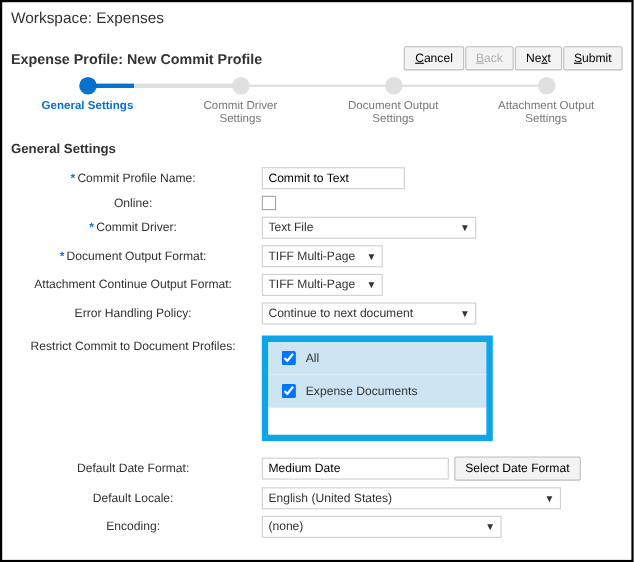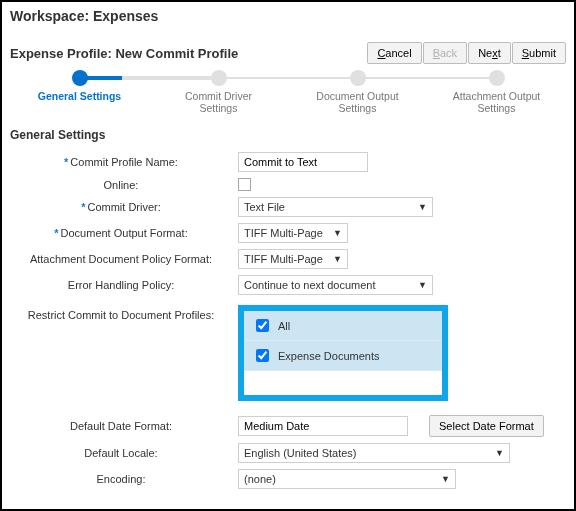--- a/index.html
+++ b/index.html
@@ -1,17 +1,17 @@
 <!DOCTYPE html>
 <html><head>
 <meta charset="utf-8">
 <style>
 *{box-sizing:border-box}
 body{margin:0;font-family:Arial,Helvetica,sans-serif;font-size:11px;color:#333;width:576px;height:511px;border:2px solid #000;padding:4px 8px;overflow:hidden}
-h1{font-size:14px;font-weight:bold;margin:2px 0 18px}
+h1{font-size:14px;font-weight:normal;margin:2px 0 18px}
 .topbar{display:flex;align-items:center;justify-content:space-between;margin-bottom:6px}
 .topbar h2{font-size:13px;font-weight:bold;margin:0}
 .btns{display:flex;gap:1px}
 .btn{border:1px solid #bcbcbc;background:#f3f3f3;padding:4px 9px;font-size:11px;border-radius:2px;cursor:pointer}
 .btn u{text-decoration:underline}
 .btn.disabled{color:#b0b0b0;cursor:default}
 .stepper{display:flex;align-items:flex-start;margin:6px 0 14px;position:relative}
 .step{flex:1;text-align:center;position:relative}
 .dot{width:16px;height:16px;border-radius:50%;background:#e0e0e0;margin:0 auto 4px;position:relative;z-index:2}
 .dot.active{background:#0572ce}
@@ -100,21 +100,21 @@
   <div class="lbl"><span class="req">*</span><span>Document Output Format:</span></div>
   <div class="val">
       <div class="sel" style="width:110px">
         <span>TIFF Multi-Page</span>
         <span class="tri">▼</span>
       </div>
     </div>
 </div>
 
 <div class="row">
-  <div class="lbl"><span>Attachment Document Policy Format:</span></div>
+  <div class="lbl"><span>Attachment Continue Output Format:</span></div>
   <div class="val">
       <div class="sel" style="width:110px">
         <span>TIFF Multi-Page</span>
         <span class="tri">▼</span>
       </div>
     </div>
 </div>
 
 <div class="row">
   <div class="lbl"><span>Error Handling Policy:</span></div>
@@ -138,21 +138,21 @@
         <input type="checkbox" checked="" style="">
         <span>Expense Documents</span>
       </div>
       <div class="profrow blank"></div>
     </div>
   </div>
 </div>
 
 <div class="row" style="margin-top:14px">
   <div class="lbl"><span>Default Date Format:</span></div>
-  <div class="val" style="gap:21px">
+  <div class="val" style="gap:5px">
     <input type="text" style="width: 170px;" value="Medium Date">
     <button class="btn">Select Date Format</button>
   </div>
 </div>
 
 <div class="row">
   <div class="lbl"><span>Default Locale:</span></div>
   <div class="val">
       <div class="sel" style="width:272px">
         <span>English (United States)</span>

